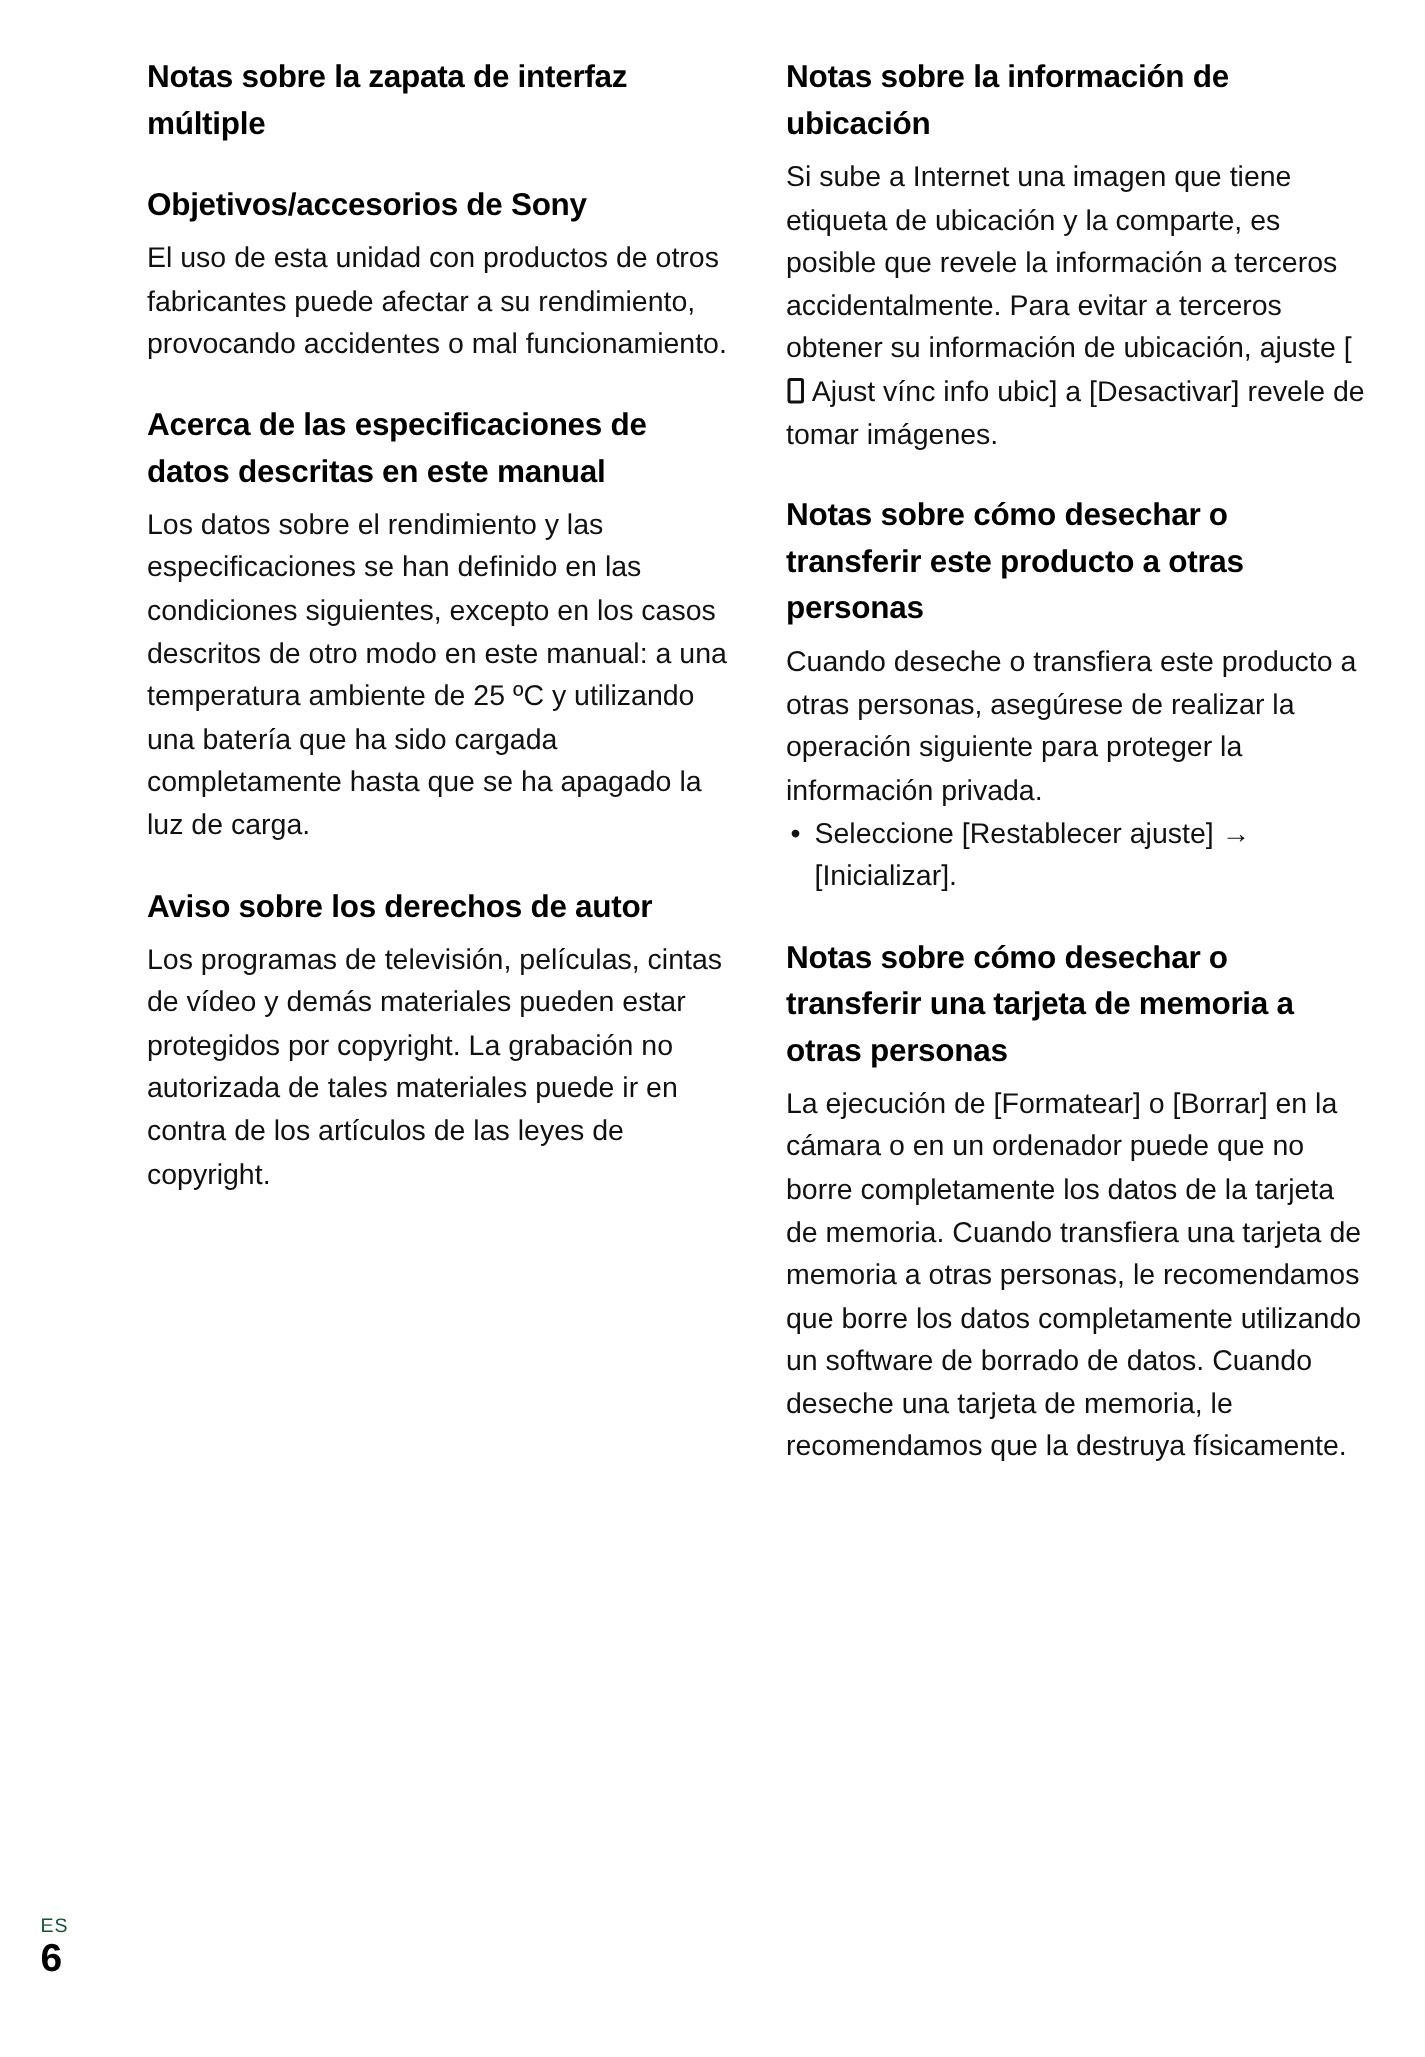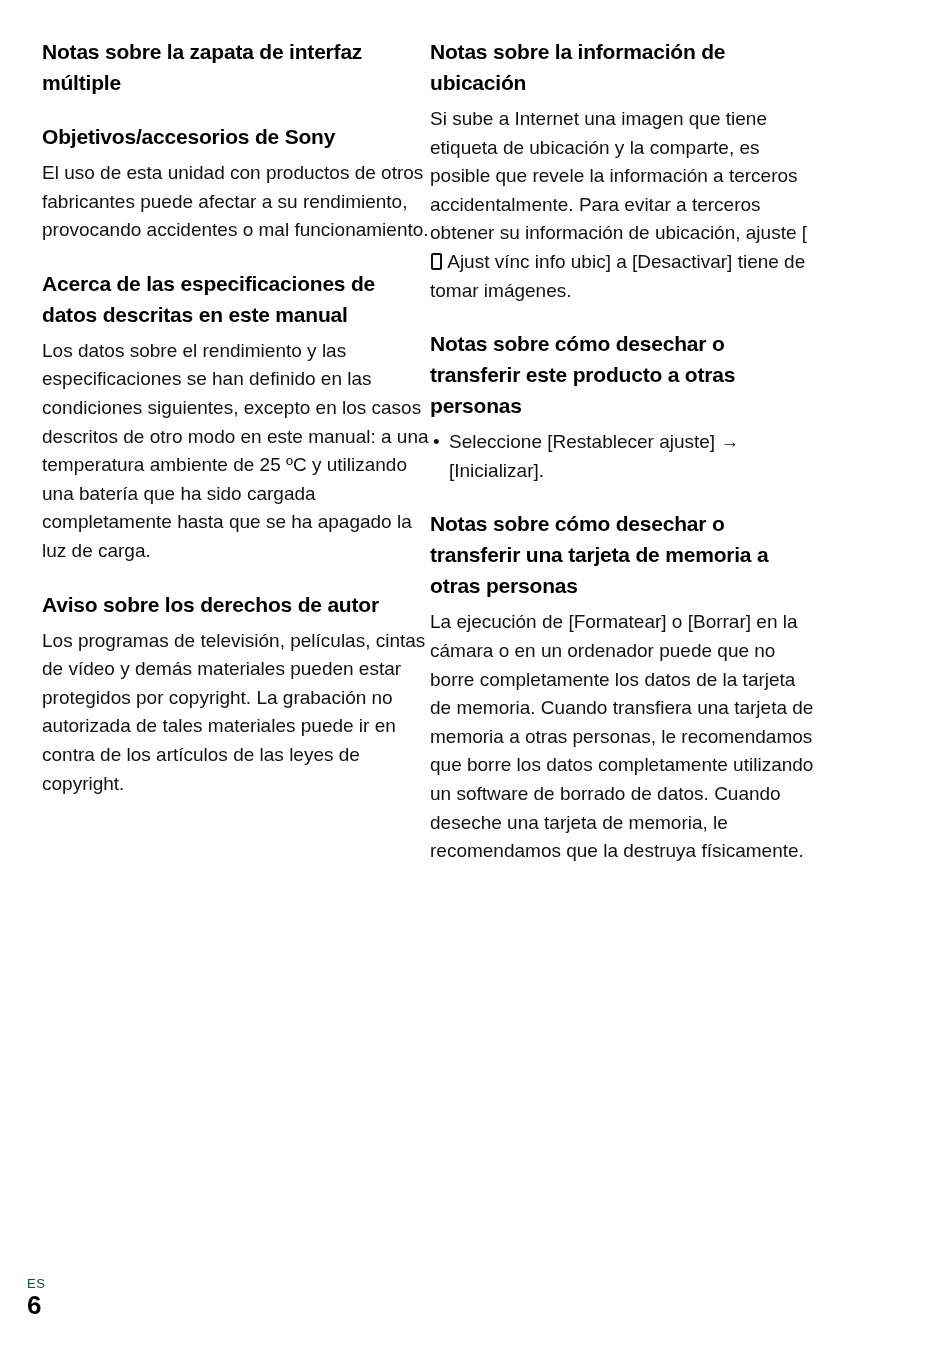--- a/index.html
+++ b/index.html
@@ -14,20 +14,22 @@
     color: #111111;
     position: relative;
     overflow: hidden;
   }
   .page {
     box-sizing: border-box;
     padding: 36px 38px 0 42px;
   }
   .columns {
     display: flex;
+    gap: 38px;
+    justify-content: flex-end;
   }
   .col {
     width: 388px;
     flex: 0 0 388px;
   }
   h2 {
     font-size: 21px;
     line-height: 31px;
     font-weight: 700;
     color: #000000;
@@ -114,25 +116,26 @@
         <h2>Aviso sobre los derechos de autor</h2>
         <p>Los programas de televisión, películas, cintas de vídeo y demás materiales pueden estar protegidos por copyright. La grabación no autorizada de tales materiales puede ir en contra de los artículos de las leyes de copyright.</p>
       </section>
 
     </div>
 
     <div class="col">
 
       <section>
         <h2>Notas sobre la información de ubicación</h2>
-        <p><span>Si sube a Internet una imagen que tiene etiqueta de ubicación y la comparte, es posible que revele la información a terceros accidentalmente. Para evitar a terceros obtener su información de ubicación, ajuste [</span><span class="inline-icon"></span><span> Ajust vínc info ubic] a [Desactivar] tiene de tomar imágenes.</span></p>
+        <p><span>Si sube a Internet una imagen que tiene etiqueta de ubicación y la comparte, es posible que revele la información a terceros accidentalmente. Para evitar a terceros obtener su información de ubicación, ajuste [</span><span class="inline-icon"></span><span> Ajust vínc info ubic] a [Desactivar] revele de tomar imágenes.</span></p>
       </section>
 
       <section>
         <h2>Notas sobre cómo desechar o transferir este producto a otras personas</h2>
+        <p>Cuando deseche o transfiera este producto a otras personas, asegúrese de realizar la operación siguiente para proteger la información privada.</p>
         <ul>
           <li class="bullet">Seleccione [Restablecer ajuste] → [Inicializar].</li>
         </ul>
       </section>
 
       <section>
         <h2>Notas sobre cómo desechar o transferir una tarjeta de memoria a otras personas</h2>
         <p>La ejecución de [Formatear] o [Borrar] en la cámara o en un ordenador puede que no borre completamente los datos de la tarjeta de memoria. Cuando transfiera una tarjeta de memoria a otras personas, le recomendamos que borre los datos completamente utilizando un software de borrado de datos. Cuando deseche una tarjeta de memoria, le recomendamos que la destruya físicamente.</p>
       </section>
 

